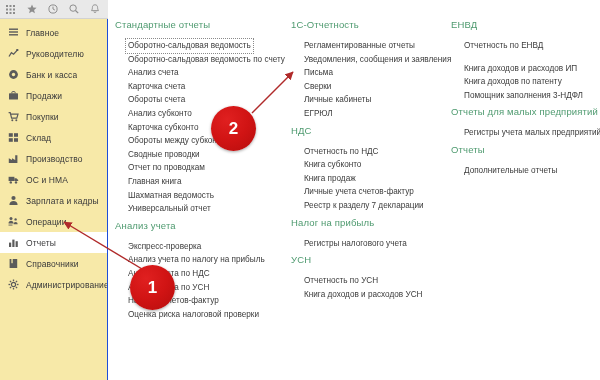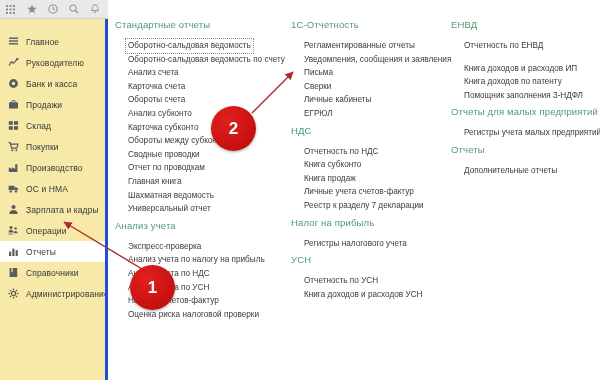--- a/index.html
+++ b/index.html
@@ -22,23 +22,23 @@
   .tb-btn{
     width:21px;height:18px;display:flex;align-items:center;justify-content:center;
     color:#8d8d8d;
   }
   .tb-btn svg{display:block;}
 
   
   .sidebar{
     position:absolute;left:0;top:19px;width:108px;height:361px;
     background:#f7e9a8;
-    border-right:3px solid #1d4ed8;
+    border-right:1px solid #1d4ed8;
     box-sizing:border-box;
-    padding-top:12px;
+    padding-top:3px;
     text-align:center;
   }
   .side-item{
     height:21px;display:flex;align-items:center;
     padding-left:7px;box-sizing:border-box;
     color:#38383a;font-size:8.5px;letter-spacing:.1px;
   }
   .side-item.active{background:#ffffff;}
   .side-ico{
     width:13px;min-width:13px;height:13px;margin-right:6px;
@@ -169,39 +169,39 @@
           <svg width="11" height="11" viewBox="0 0 11 11">
             <rect x="1" y="3.3" width="9" height="6.2" rx="0.6" fill="#5b5b5b"></rect>
             <path d="M3.9 3.3 V2.2 a0.6 0.6 0 0 1 0.6-0.6 h2 a0.6 0.6 0 0 1 0.6 0.6 V3.3" fill="none" stroke="#5b5b5b" stroke-width="1"></path>
           </svg>
         </span>
         <span class="side-label">Продажи</span>
       </div>
       <div class="side-item">
         <span class="side-ico">
           <svg width="11" height="11" viewBox="0 0 11 11">
+            <path d="M0.6 1.6 H2.2 L3.6 7.1 H8.8 L10 3.1 H2.9" fill="none" stroke="#5b5b5b" stroke-width="1.2"></path>
+            <circle cx="4.3" cy="9.2" r="1" fill="#5b5b5b"></circle>
+            <circle cx="8.3" cy="9.2" r="1" fill="#5b5b5b"></circle>
+          </svg>
+        </span>
+        <span class="side-label">Покупки</span>
+      </div>
+      <div class="side-item">
+        <span class="side-ico">
+          <svg width="11" height="11" viewBox="0 0 11 11">
             <g fill="#5b5b5b">
               <rect x="0.8" y="1.2" width="4" height="3.6"></rect>
               <rect x="6" y="1.2" width="4" height="3.6"></rect>
               <rect x="0.8" y="6.2" width="4" height="3.6"></rect>
               <rect x="6" y="6.2" width="4" height="3.6"></rect>
             </g>
           </svg>
         </span>
         <span class="side-label">Склад</span>
-      </div>
-      <div class="side-item">
-        <span class="side-ico">
-          <svg width="11" height="11" viewBox="0 0 11 11">
-            <path d="M0.6 1.6 H2.2 L3.6 7.1 H8.8 L10 3.1 H2.9" fill="none" stroke="#5b5b5b" stroke-width="1.2"></path>
-            <circle cx="4.3" cy="9.2" r="1" fill="#5b5b5b"></circle>
-            <circle cx="8.3" cy="9.2" r="1" fill="#5b5b5b"></circle>
-          </svg>
-        </span>
-        <span class="side-label">Покупки</span>
       </div>
       <div class="side-item">
         <span class="side-ico">
           <svg width="11" height="11" viewBox="0 0 11 11">
             <path d="M0.8 10 V5.2 L4 6.9 V5.2 L7.2 6.9 V2.2 H9.4 V10 Z" fill="#5b5b5b"></path>
           </svg>
         </span>
         <span class="side-label">Производство</span>
       </div>
       <div class="side-item">

